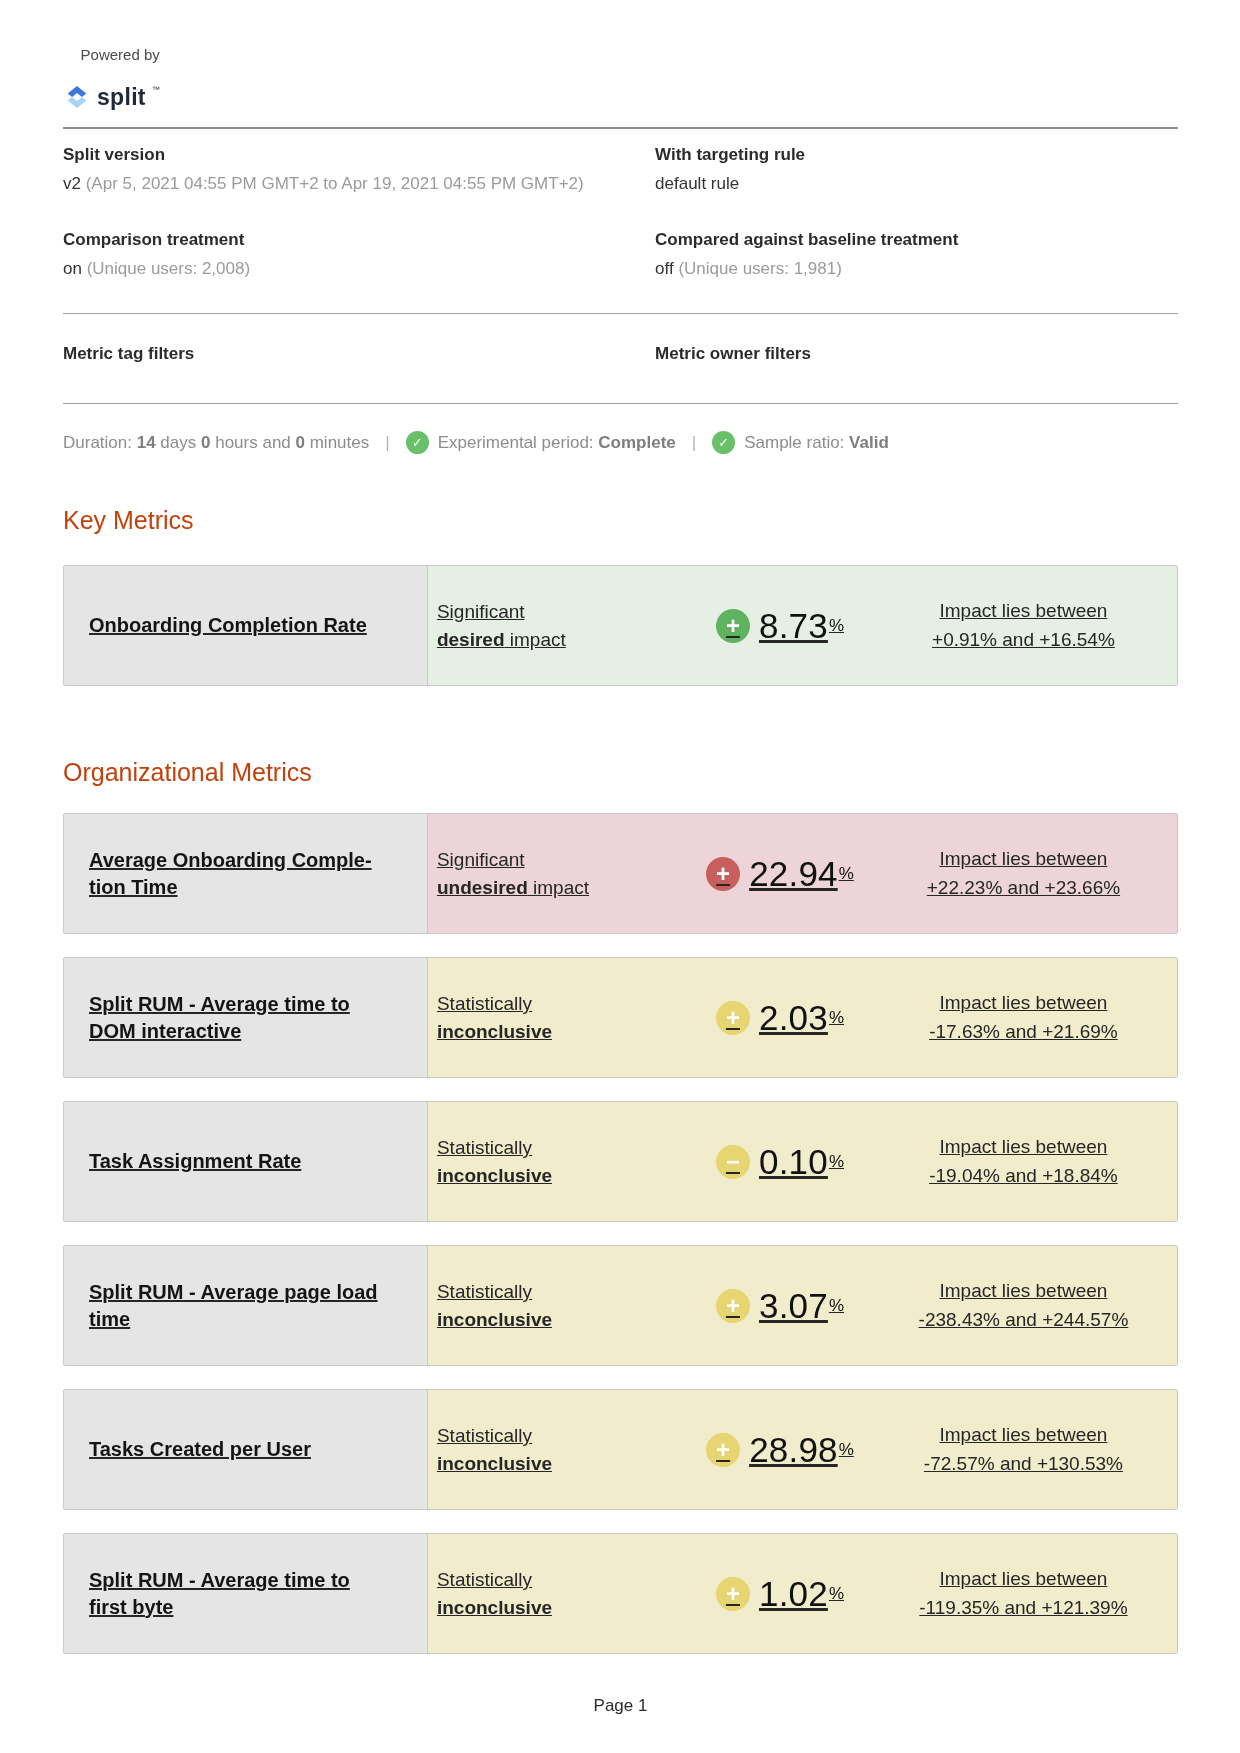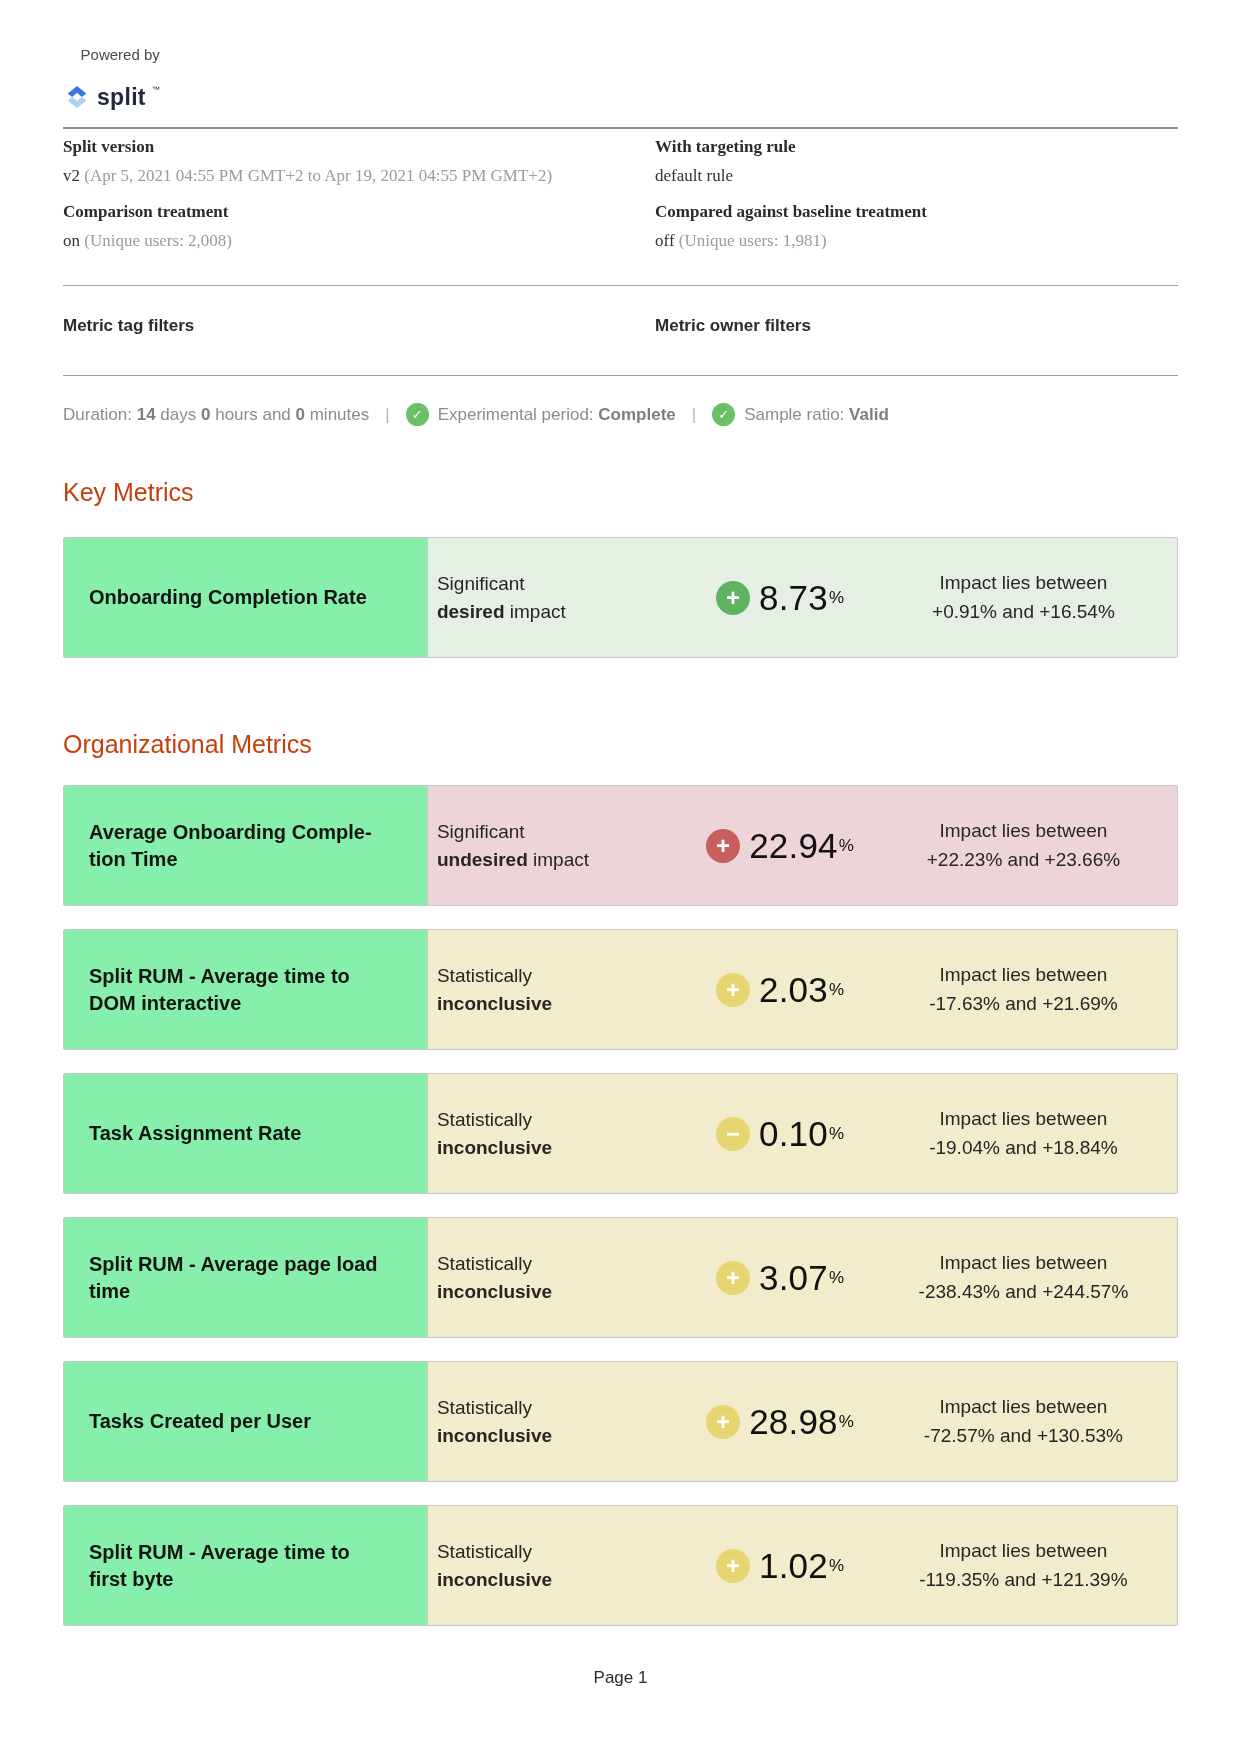--- a/index.html
+++ b/index.html
@@ -18,21 +18,21 @@
   .page-title { font-size:27px; font-weight:500; color:#1a1a1a; letter-spacing:.2px; }
   .title-divider { width:1px; height:30px; background:#555; margin:0 20px; }
   .environment { font-size:25px; font-weight:400; color:#1a1a1a; }
   .brand-block { display:flex; flex-direction:column; align-items:flex-end; gap:20px; }
   .powered-by { font-size:15px; color:#4b4b4b; }
   .brand-logo { display:flex; align-items:center; gap:6px; }
   .brand-name { font-size:23px; font-weight:700; color:#20283a; letter-spacing:.3px; }
   .brand-mark { font-size:8px; color:#20283a; align-self:flex-start; margin-top:2px; }
 
   
-  .info-grid { display:grid; grid-template-columns:53.1% 46.9%; row-gap:16px; margin-top:8px;font-family:Liberation Serif, serif; }
+  .info-grid { display:grid; grid-template-columns:53.1% 46.9%; row-gap:36px; margin-top:16px; }
   .field-label { font-size:17px; font-weight:700; color:#2b2b2b; margin-bottom:9px; }
   .field-value { font-size:17px; color:#333; }
   .field-muted { color:#9b9b9b; }
   .section-rule { border:0; border-top:1.5px solid #9e9e9e; margin-top:34px; }
   .filters-grid { display:grid; grid-template-columns:53.1% 46.9%; margin-top:30px; }
   .rule-after-filters { margin-top:30px; }
 
   
   .status-bar { display:flex; align-items:center; margin-top:27px; font-size:17px; color:#8d8d8d; }
   .status-bar b { color:#7e7e7e; }
@@ -40,21 +40,21 @@
   .check-icon { width:23px; height:23px; border-radius:50%; display:inline-flex;
                 align-items:center; justify-content:center; color:#fff; font-size:13px;
                 font-weight:700; margin-right:9px; flex:0 0 auto; }
 
   
   .section-heading { font-size:25px; font-weight:400; color:#c2410c; margin-top:52px; margin-bottom:30px; }
   .org-heading { margin-top:72px; margin-bottom:26px; }
 
   
   .rows { display:flex; flex-direction:column; gap:23px; }
-  .metric-row { display:flex; border:1px solid #c9c9c9; border-radius:2px; min-height:121px; background:#86efac; }
+  .metric-row { display:flex; border:1px solid #c9c9c9; border-radius:2px; min-height:121px; background:#e5e5e5;text-decoration:underline; }
   .metric-name { width:32.7%; flex:0 0 auto; display:flex; align-items:center;
                  padding:12px 18px 12px 25px; border-right:1px solid #c9c9c9;
                  font-size:20px; font-weight:700; color:#141414; line-height:1.35;
                  white-space:pre-line; }
   .metric-body { flex:1; display:flex; align-items:center; }
   .metric-status { width:35%; padding-left:9px; font-size:19px; line-height:1.45; color:#262626; }
   .metric-valuezone { width:24%; display:flex; align-items:center; justify-content:center; }
   .impact-icon { width:34px; height:34px; border-radius:50%; display:inline-flex;
                  align-items:center; justify-content:center; color:#fff;
                  font-size:24px; font-weight:700; line-height:1; margin-right:9px; flex:0 0 auto; }

